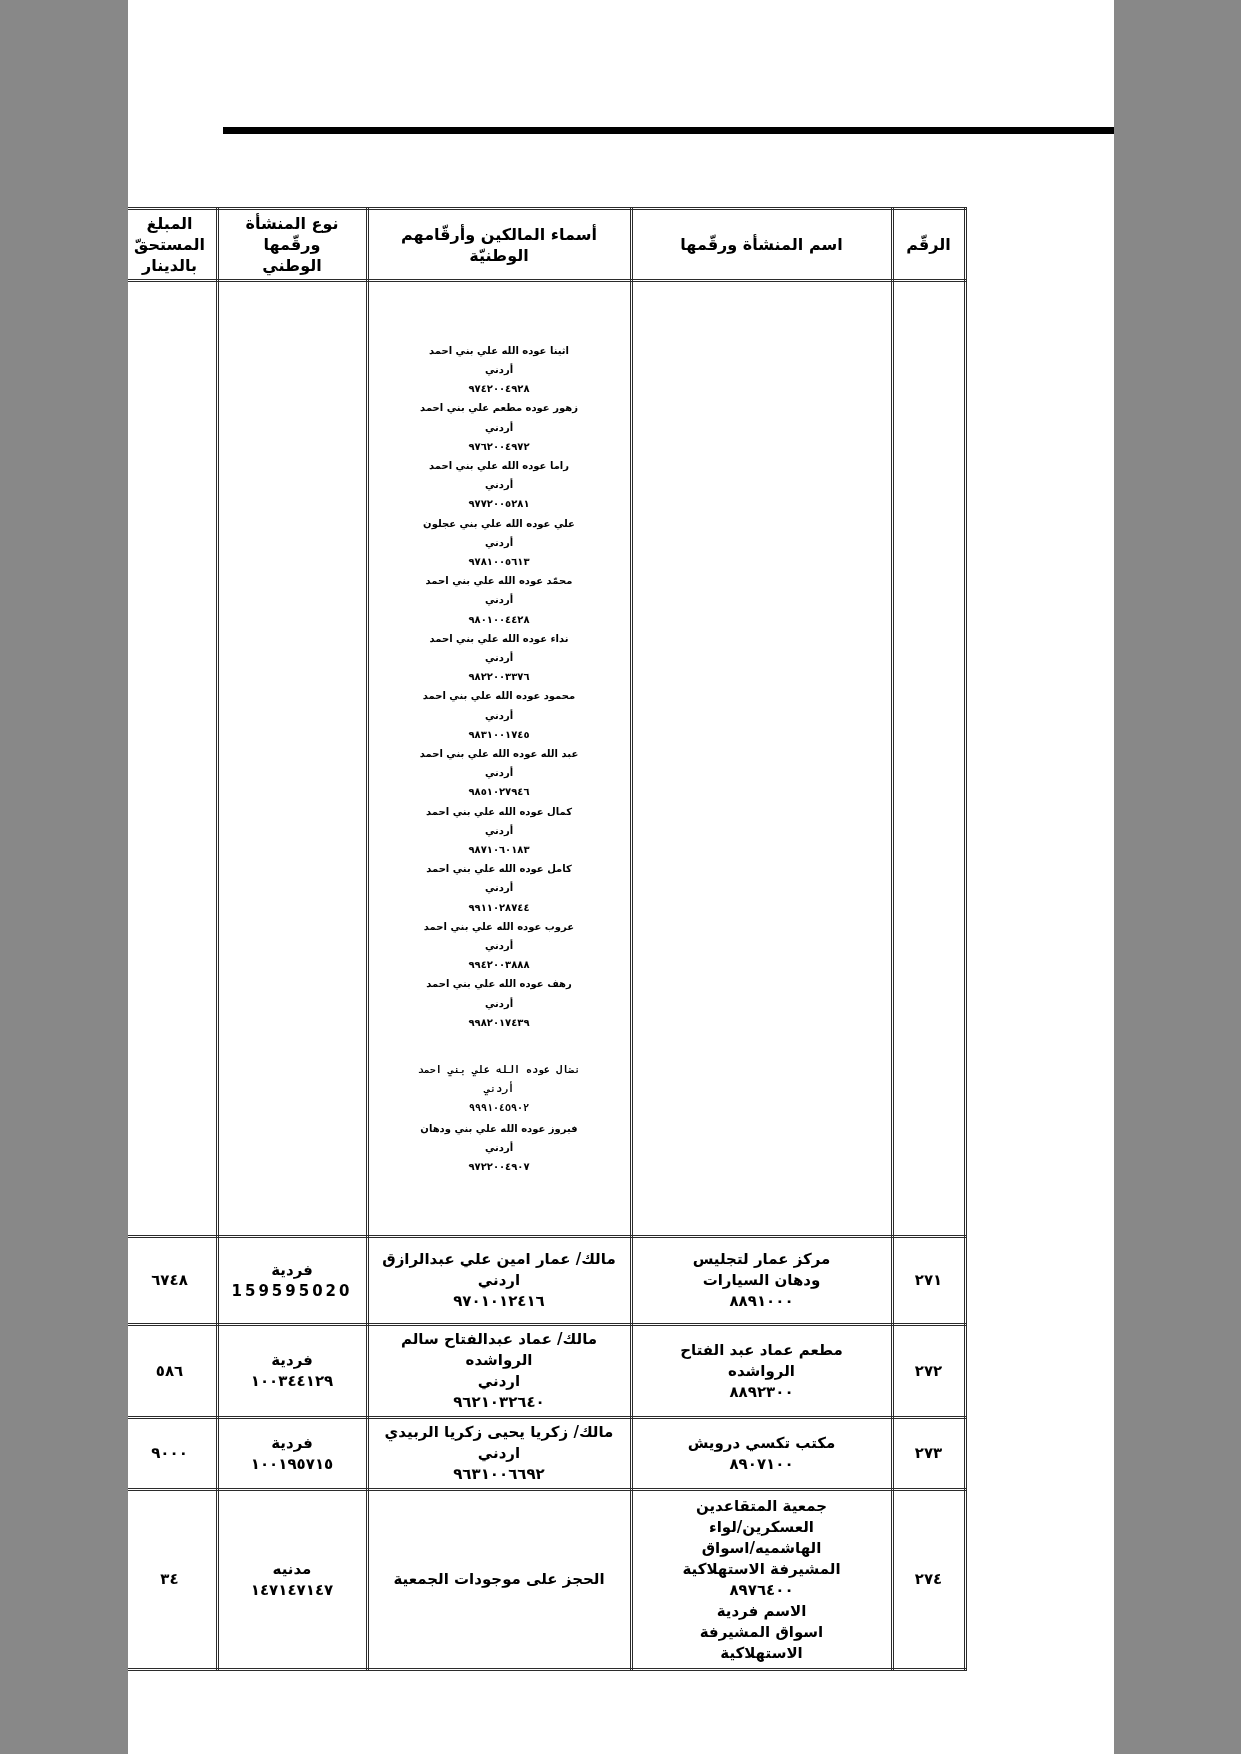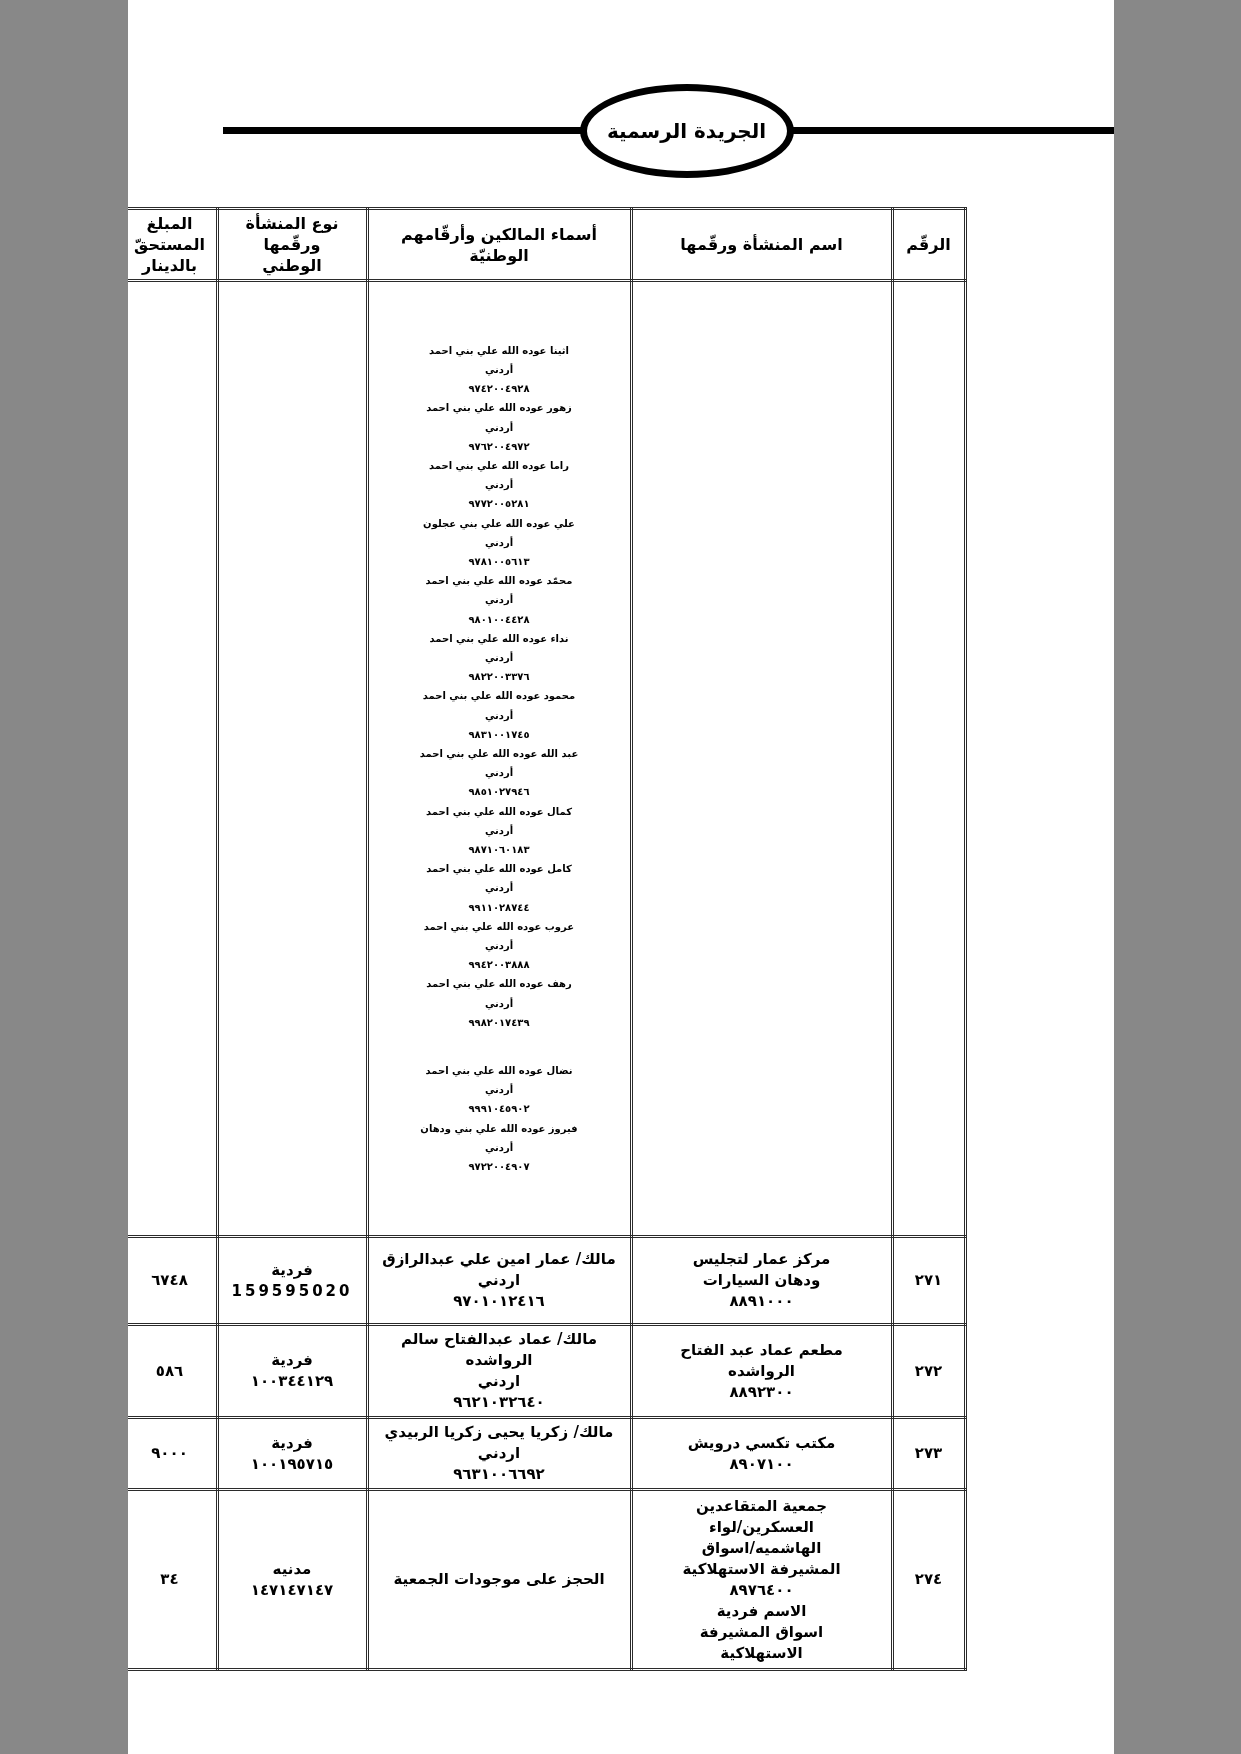--- a/index.html
+++ b/index.html
@@ -47,36 +47,33 @@
   }
   table.registry th{font-size:16px;line-height:21px;height:58px;}
   table.registry td{font-size:15px;line-height:21px;}
   tr.row-main{height:88px;}
   tr.row-272{height:82px;}
   tr.row-273{height:72px;}
   tr.row-274{height:180px;}
   tr.row-continuation{height:956px;}
   td.owners-cell{vertical-align:top;padding-top:6px;}
   .owners-cell .line{line-height:19.2px;font-size:10px;}
-  .owner-entry.gap-before{margin-top:29px;}
+  .owner-entry.gap-before{margin-top:29px;font-family:Liberation Mono, monospace;}
   .line{display:block;}
   .num{letter-spacing:3px;direction:ltr;}
   td.num{letter-spacing:3px;}
   td.row274-est{font-size:14.5px;line-height:20px;}
 </style>
 </head>
 <body>
 
 <div class="page">
 
   <div class="page-number">٥٩٥٧</div>
   <div class="header-rule"></div>
-  <div class="gazette-seal">
-    <span>الجريدة الرسمية</span>
-  </div>
 
   <div class="registry-wrap">
     <table class="registry">
       <colgroup>
         <col style="width:73px">
         <col style="width:261px">
         <col style="width:264px">
         <col style="width:150px">
         <col style="width:95px">
         <col style="width:88px">
@@ -101,21 +98,21 @@
         <tr class="row-continuation">
           <td></td>
           <td></td>
           <td class="owners-cell">
               <div class="owner-entry">
                 <div class="line owner-name">اثينا عوده الله علي بني احمد</div>
                 <div class="line owner-nationality">أردني</div>
                 <div class="line owner-id num">٩٧٤٢٠٠٤٩٢٨</div>
               </div>
               <div class="owner-entry">
-                <div class="line owner-name">زهور عوده الله علي بني احمد</div>
+                <div class="line owner-name">زهور عوده مطعم علي بني احمد</div>
                 <div class="line owner-nationality">أردني</div>
                 <div class="line owner-id num">٩٧٦٢٠٠٤٩٧٢</div>
               </div>
               <div class="owner-entry">
                 <div class="line owner-name">راما عوده الله علي بني احمد</div>
                 <div class="line owner-nationality">أردني</div>
                 <div class="line owner-id num">٩٧٧٢٠٠٥٢٨١</div>
               </div>
               <div class="owner-entry">
                 <div class="line owner-name">علي عوده الله علي بني عجلون</div>

